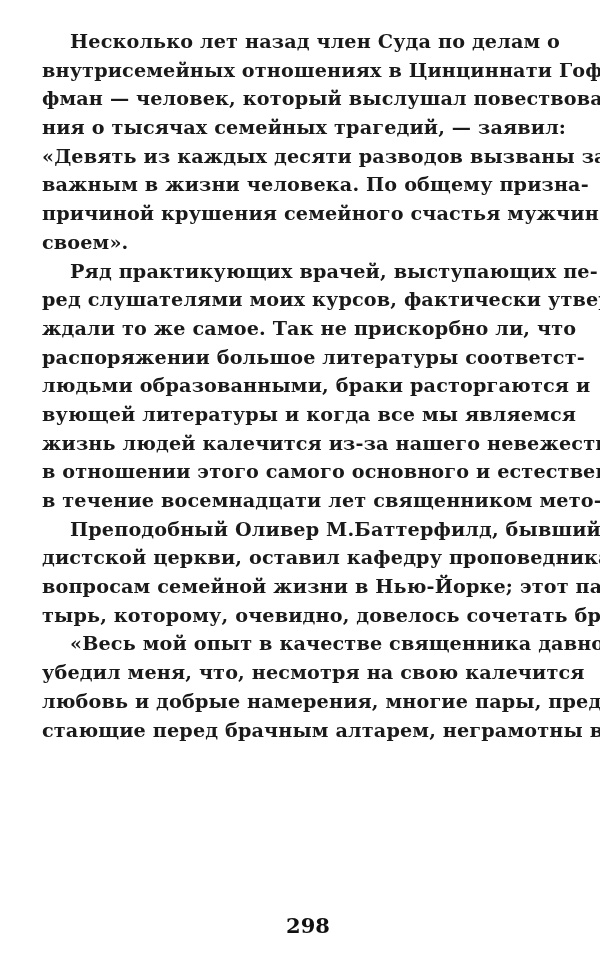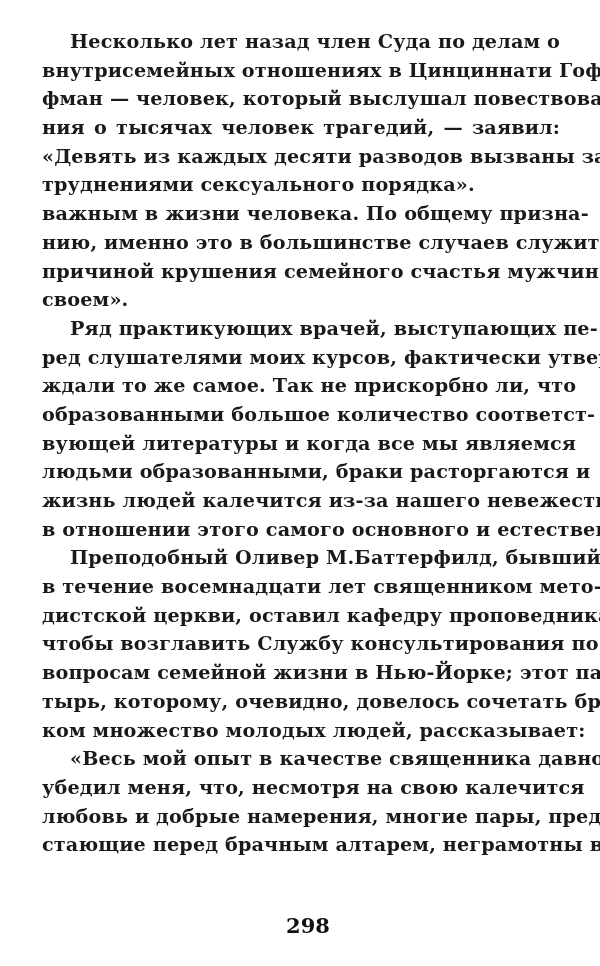--- a/index.html
+++ b/index.html
@@ -62,51 +62,47 @@
 </head>
 <body>
 
 <div class="page">
   <div class="text-block">
 
     <div>
       <span class="line indent">Несколько лет назад член Суда по делам о</span>
       <span class="line">внутрисемейных отношениях в Цинциннати Гоф-</span>
       <span class="line">фман — человек, который выслушал повествова-</span>
-      <span class="line">ния о тысячах человек трагедий, — заявил:</span>
+      <span class="line">ния о тысячах семейных трагедий, — заявил:</span>
       <span class="line">«Девять из каждых десяти разводов вызваны за-</span>
-      <span class="line last">труднениями сексуального порядка».</span>
     </div>
 
     <div>
       <span class="line">важным в жизни человека. По общему призна-</span>
-      <span class="line">нию, именно это в большинстве случаев служит</span>
       <span class="line">причиной крушения семейного счастья мужчин и</span>
       <span class="line last">своем».</span>
     </div>
 
     <div>
       <span class="line indent">Ряд практикующих врачей, выступающих пе-</span>
       <span class="line">ред слушателями моих курсов, фактически утвер-</span>
       <span class="line">ждали то же самое. Так не прискорбно ли, что</span>
-      <span class="line">образованными большое количество соответст-</span>
+      <span class="line">распоряжении большое литературы соответст-</span>
+      <span class="line">людьми образованными, браки расторгаются и</span>
       <span class="line">вующей литературы и когда все мы являемся</span>
-      <span class="line">людьми образованными, браки расторгаются и</span>
       <span class="line">жизнь людей калечится из-за нашего невежества</span>
       <span class="line">в отношении этого самого основного и естествен-</span>
     </div>
 
     <div>
+      <span class="line">в течение восемнадцати лет священником мето-</span>
       <span class="line indent">Преподобный Оливер М.Баттерфилд, бывший</span>
-      <span class="line">в течение восемнадцати лет священником мето-</span>
       <span class="line">дистской церкви, оставил кафедру проповедника,</span>
-      <span class="line">чтобы возглавить Службу консультирования по</span>
       <span class="line">вопросам семейной жизни в Нью-Йорке; этот пас-</span>
       <span class="line">тырь, которому, очевидно, довелось сочетать бра-</span>
-      <span class="line last">ком множество молодых людей, рассказывает:</span>
     </div>
 
     <div>
       <span class="line indent">«Весь мой опыт в качестве священника давно</span>
       <span class="line">убедил меня, что, несмотря на свою калечится</span>
       <span class="line">любовь и добрые намерения, многие пары, пред-</span>
       <span class="line">стающие перед брачным алтарем, неграмотны в</span>
 
     </div>
 

